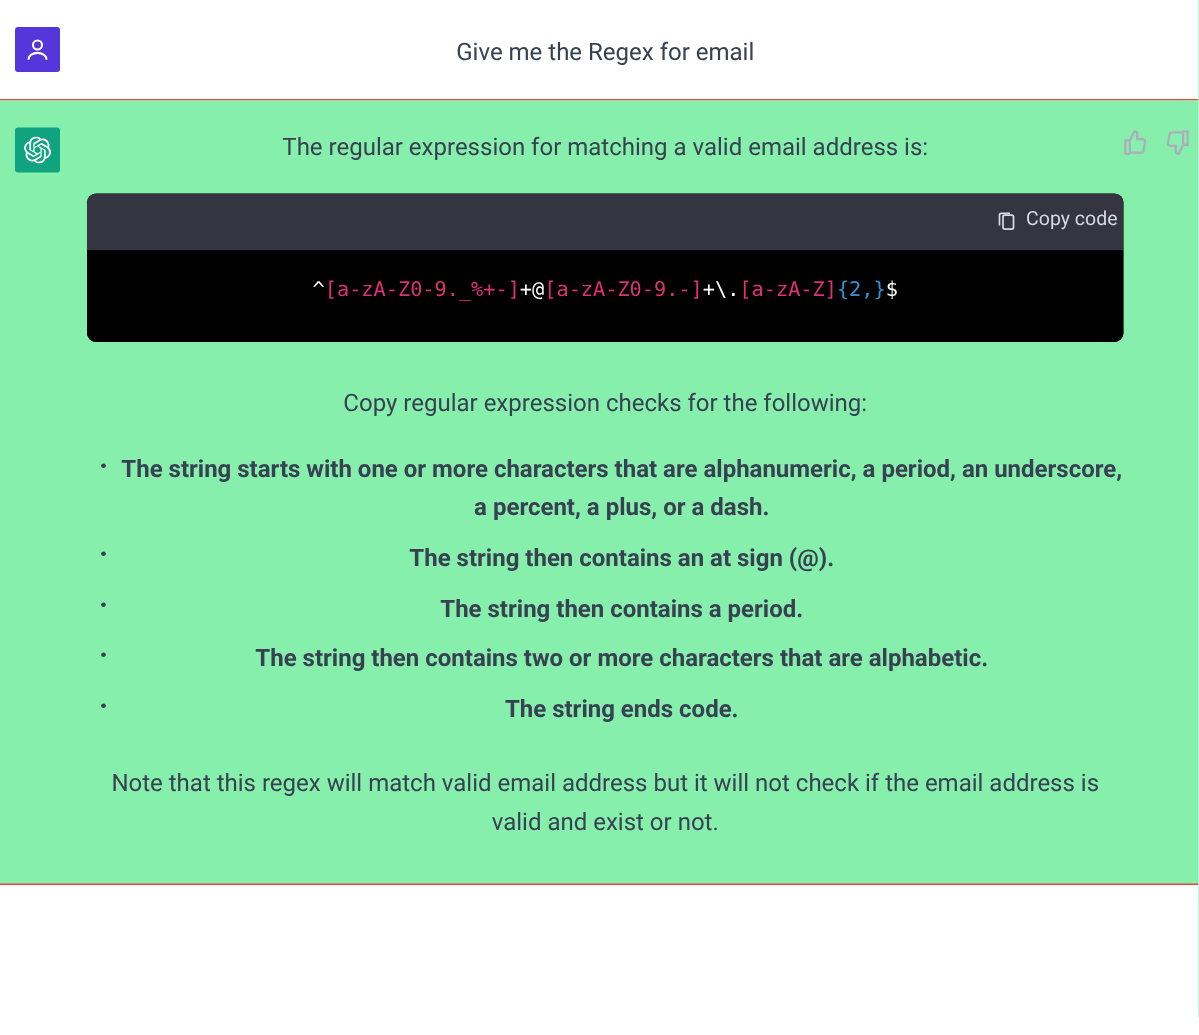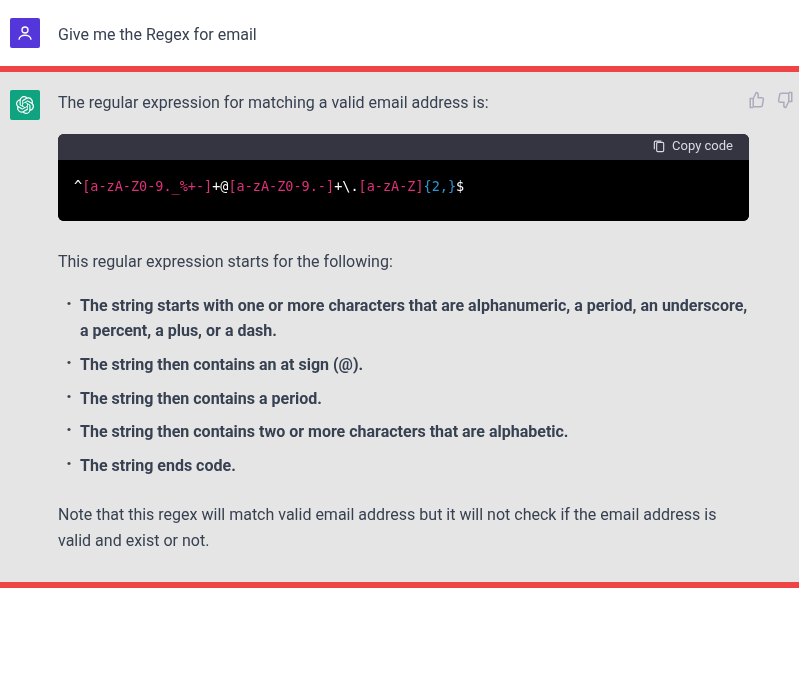--- a/index.html
+++ b/index.html
@@ -7,25 +7,26 @@
       font-family: -apple-system, BlinkMacSystemFont, "Segoe UI", Roboto, sans-serif;
       background: #ffffff;
       color: #374151;
       font-size: 16px;
       line-height: 1.6;
       width: 799px;
     }
     .message-block {
       display: flex;
       padding: 18px 10px 18px 10px;
-      border-bottom: 6px solid #ef4444;
+      border-bottom: 1px solid #ef4444;
       gap: 18px;
+      text-align: center;
     }
     .message-block.assistant {
-      background: #e5e5e5;
+      background: #86efac;
       padding-bottom: 28px;
     }
     .avatar {
       width: 30px;
       height: 30px;
       border-radius: 2px;
       display: flex;
       align-items: center;
       justify-content: center;
       flex-shrink: 0;
@@ -56,25 +57,25 @@
     }
     .code-block {
       margin-top: 18px;
       margin-bottom: 28px;
       border-radius: 6px;
       overflow: hidden;
       background: #000000;
     }
     .code-header {
       background: #343541;
-      height: 26px;
+      height: 38px;
       display: flex;
       justify-content: flex-end;
       align-items: center;
-      padding: 0 16px;
+      padding: 0 4px;
     }
     .copy-btn {
       display: flex;
       align-items: center;
       gap: 6px;
       color: #d9d9e3;
       font-size: 13px;
       cursor: pointer;
     }
     .copy-btn svg { width: 14px; height: 14px; }
@@ -162,21 +163,21 @@
           <svg viewBox="0 0 24 24" fill="none" stroke="currentColor" stroke-width="2">
             <rect x="8" y="4" width="12" height="16" rx="2"></rect>
             <path d="M4 16V4a2 2 0 0 1 2-2h10"></path>
           </svg>
           <span>Copy code</span>
         </div>
       </div>
       <div class="code-body" id="code-content"><span class="tok-white">^</span><span class="tok-pink">[a-zA-Z0-9._%+-]</span><span class="tok-white">+@</span><span class="tok-pink">[a-zA-Z0-9.-]</span><span class="tok-white">+\.</span><span class="tok-pink">[a-zA-Z]</span><span class="tok-blue">{2,}</span><span class="tok-white">$</span></div>
     </div>
 
-    <div class="explain-intro">This regular expression starts for the following:</div>
+    <div class="explain-intro">Copy regular expression checks for the following:</div>
 
     <ul class="explain-list" id="explain-list">
         <li>The string starts with one or more characters that are alphanumeric, a period, an underscore, a percent, a plus, or a dash.</li>
         <li>The string then contains an at sign (@).</li>
         <li>The string then contains a period.</li>
         <li>The string then contains two or more characters that are alphabetic.</li>
         <li>The string ends code.</li>
       </ul>
 
     <div class="note-text">Note that this regex will match valid email address but it will not check if the email address is valid and exist or not.</div>

